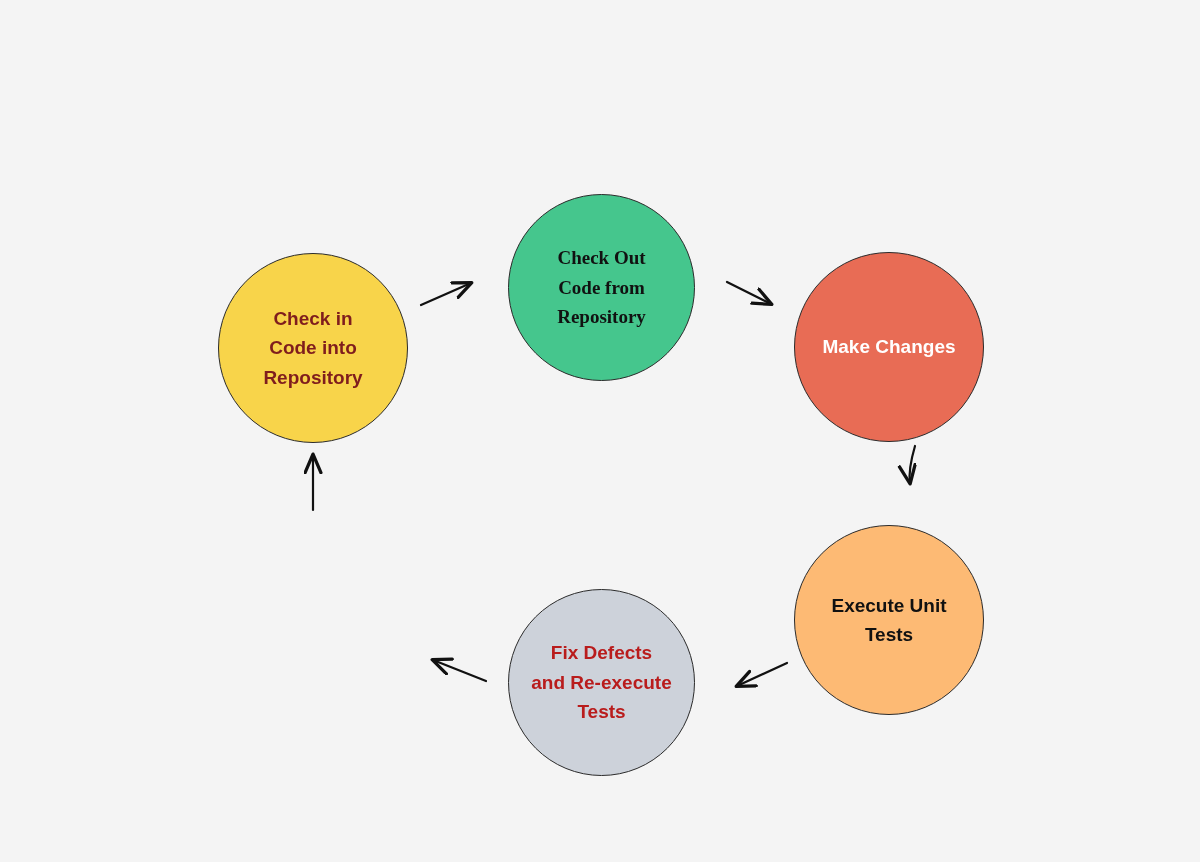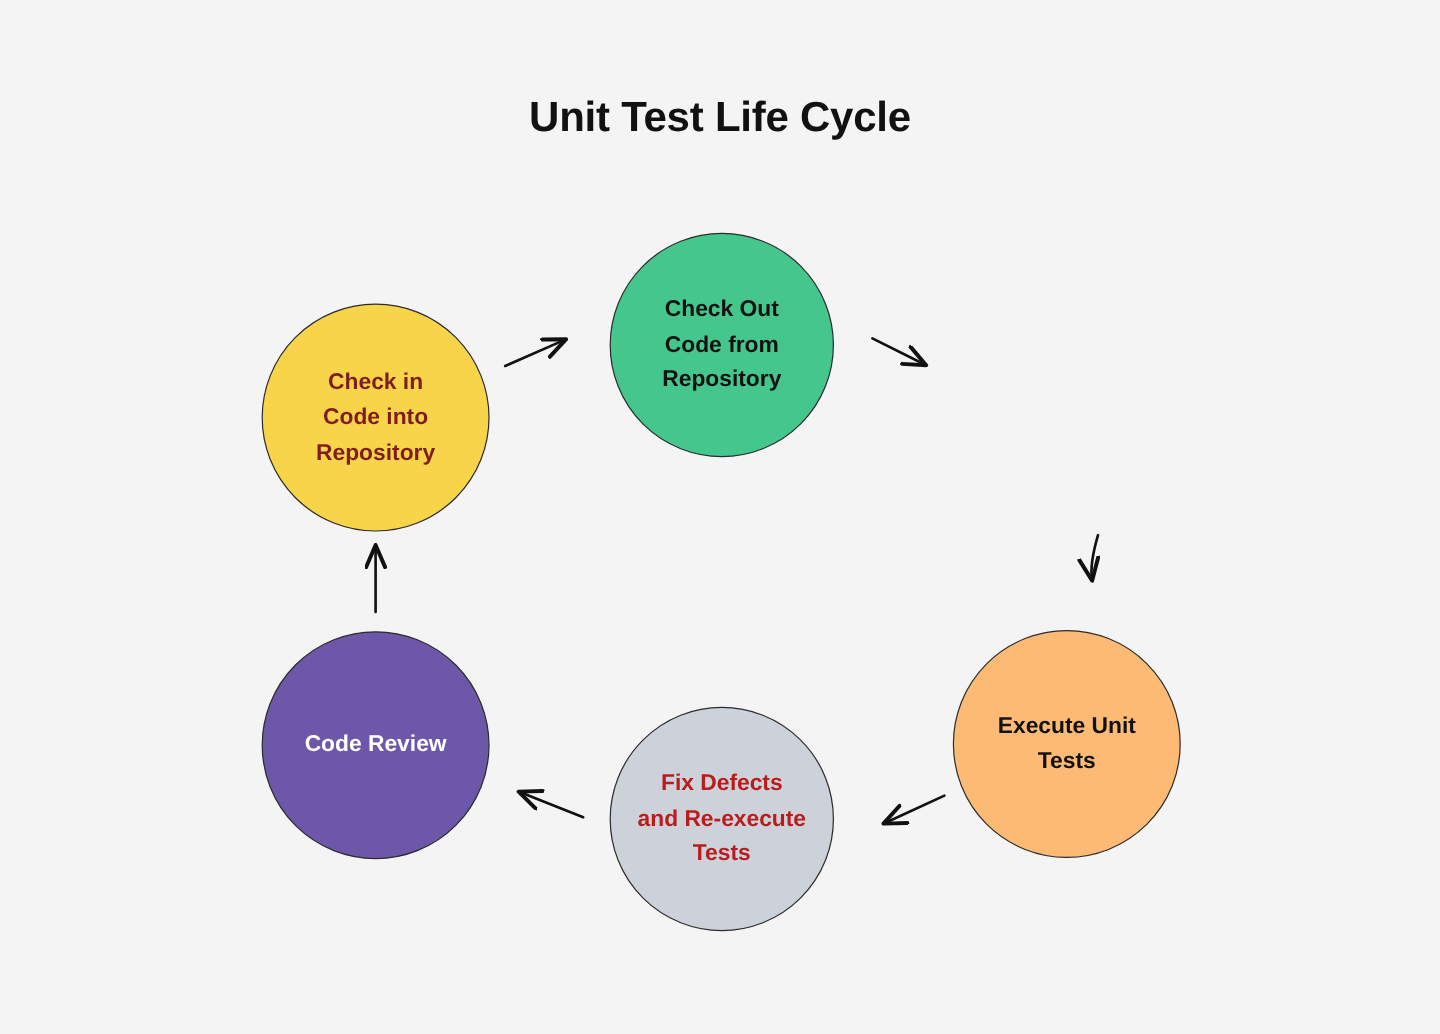--- a/index.html
+++ b/index.html
@@ -67,21 +67,20 @@
   #node-makechanges  { left: 794px; top: 252px; width: 190px; height: 190px; }
   #node-executetests { left: 794px; top: 525px; width: 190px; height: 190px; }
   #node-fixdefects   { left: 508px; top: 589px; width: 187px; height: 187px; }
   #node-codereview   { left: 218px; top: 526px; width: 190px; height: 190px; }
 </style>
 </head>
 <body>
 
 <div class="canvas">
 
-  <div class="diagram-title">Unit Test Life Cycle</div>
 
   <svg class="arrow-layer" viewBox="0 0 1200 862" xmlns="http://www.w3.org/2000/svg">
     <defs>
       <marker id="ah" markerWidth="11" markerHeight="11" refX="8.6" refY="4.2" orient="auto" markerUnits="strokeWidth">
         <path d="M0.6,0.6 L9,4.2 L0.6,7.8" fill="none" stroke="#111111" stroke-width="1.5" stroke-linecap="round" stroke-linejoin="round"></path>
       </marker>
     </defs>
 
     <g>
       <path d="M421,305 L471,283" stroke="#111111" stroke-width="2.2" fill="none" stroke-linecap="round" marker-end="url(#ah)"></path>
@@ -107,35 +106,35 @@
       <path d="M313,510 L313,455" stroke="#111111" stroke-width="2.2" fill="none" stroke-linecap="round" marker-end="url(#ah)"></path>
     </g>
   </svg>
 
   <div class="node" id="node-checkin" style="background:#F8D44A;">
     <span class="node-label" style="color:#7f1d1d;">Check in
 Code into
 Repository</span>
   </div>
 
-  <div class="node" id="node-checkout" style="background:#45C68D;">
+  <div class="node" id="node-checkout" style="background:#45C68D;font-family:Liberation Serif, serif;">
     <span class="node-label" style="color:#111111;">Check Out
 Code from
 Repository</span>
   </div>
 
+  <div class="node" id="node-makechanges" style="background:#E86C55;">
+    <span class="node-label" style="color:#ffffff;">Make Changes</span>
+  </div>
 
   <div class="node" id="node-executetests" style="background:#fdba74;">
     <span class="node-label" style="color:#111111;">Execute Unit
 Tests</span>
   </div>
 
   <div class="node" id="node-fixdefects" style="background:#CDD2DA;">
     <span class="node-label" style="color:#b91c1c;">Fix Defects
 and Re-execute
 Tests</span>
   </div>
 
-  <div class="node" id="node-codereview" style="background:#6C57A9;">
-    <span class="node-label" style="color:#ffffff;">Code Review</span>
-  </div>
 
 </div>
 
 </body></html>

